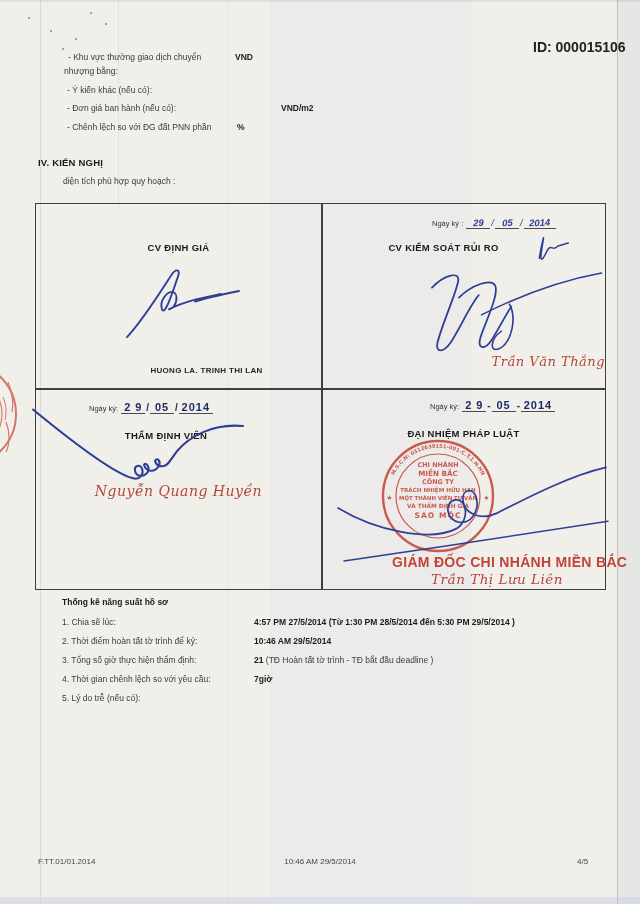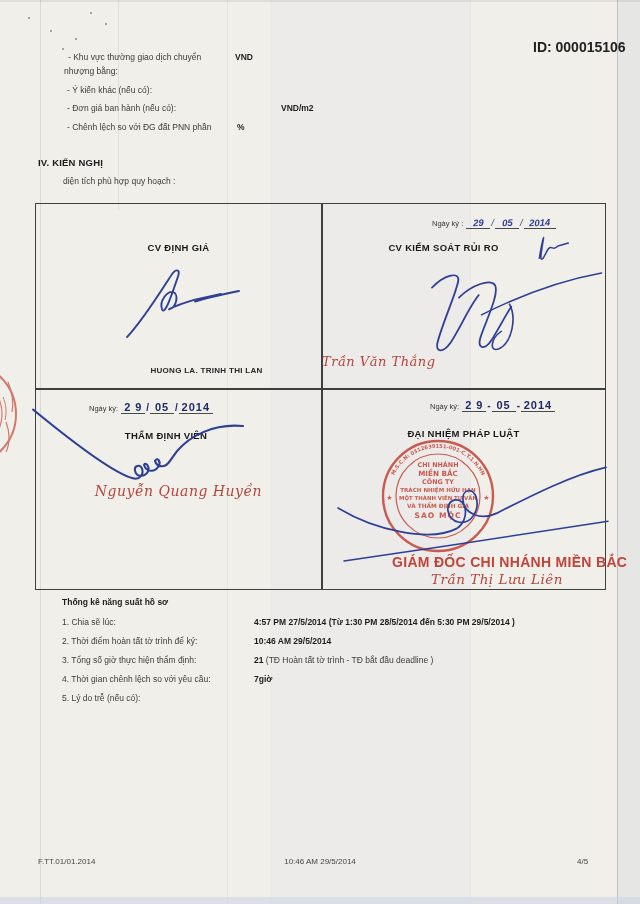--- a/index.html
+++ b/index.html
@@ -114,21 +114,21 @@
       <div class="cell-title" style="top:38px;padding-right:40px;">CV KIỂM SOÁT RỦI RO</div>
       <svg class="sig-svg" style="left:208px;top:22px;" width="42" height="38" viewBox="0 0 45 40" preserveAspectRatio="none">
         <path d="M10,34 C12,20 16,5 14,16 C12,28 10,38 14,34 C18,28 19,21 24,23 C26,24 28,23 30,21 L41,18" stroke-width="1.6"></path>
       </svg>
       <svg class="sig-svg" style="left:72px;top:64px;" width="212" height="92" viewBox="0 0 235 112" preserveAspectRatio="none">
         <path d="M42,24 C56,8 74,3 71,17 C67,36 52,72 48,92 C46,102 54,104 62,92 C72,76 84,46 94,33" stroke-width="2"></path>
         <path d="M72,36 C87,20 107,13 112,21 C117,31 102,64 96,84 C92,98 100,101 108,88 C116,74 124,57 130,47" stroke-width="2"></path>
         <path d="M97,57 C135,36 180,16 230,6" stroke-width="1.8"></path>
         <path d="M128,44 C136,60 131,90 117,98 C105,104 107,86 119,77" stroke-width="1.8"></path>
       </svg>
-      <div class="script" style="position:absolute;left:0;right:0;top:150px;text-align:left;font-size:13px;">Trần Văn Thắng</div>
+      <div class="script" style="position:absolute;left:0;right:0;top:150px;text-align:right;font-size:13px;">Trần Văn Thắng</div>
     </div>
 
     <div class="cell" style="left:0;top:186px;width:285px;height:199px;">
       <div class="date-row" style="left:53px;top:12px;">
         <span>Ngày ký:</span>
         <span class="seg"><span class="stampdate">2 9</span></span><span class="stamp-sep">/</span><span class="seg"><span class="stampdate">05</span></span><span class="stamp-sep">/</span><span class="seg" style="min-width:34px;"><span class="stampdate">2014</span></span>
       </div>
       <div class="cell-title" style="top:40px;padding-right:25px;">THẨM ĐỊNH VIÊN</div>
       <svg class="sig-svg" style="left:-5px;top:6px;" width="215" height="92" viewBox="0 0 215 95" preserveAspectRatio="none">
         <path d="M2,14 C35,42 82,80 102,85 C109,87 113,80 111,75 C109,70 103,72 104,77 C105,83 113,85 117,78 C119,73 115,68 113,71 C115,78 123,80 128,72 C130,67 126,63 124,67 C126,74 134,75 139,67 L146,57 C158,42 182,28 212,31" stroke-width="2.1"></path>

